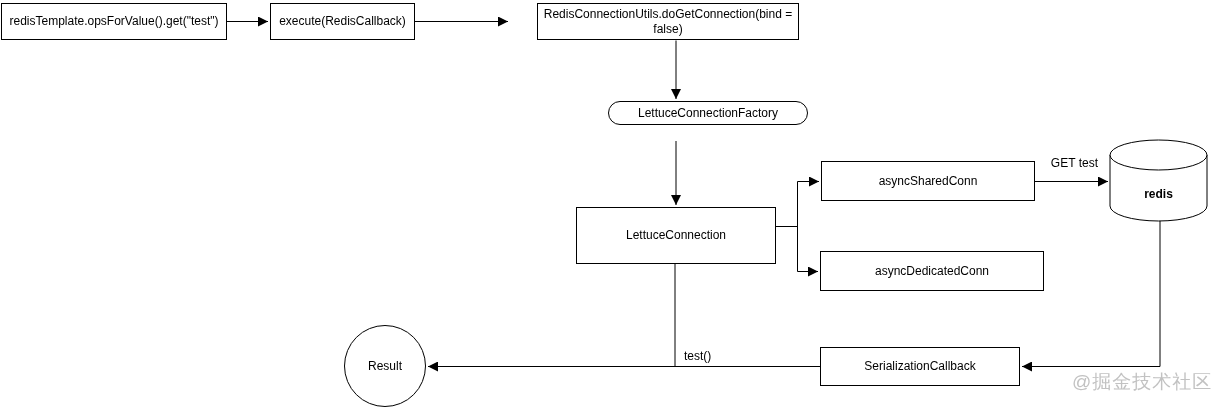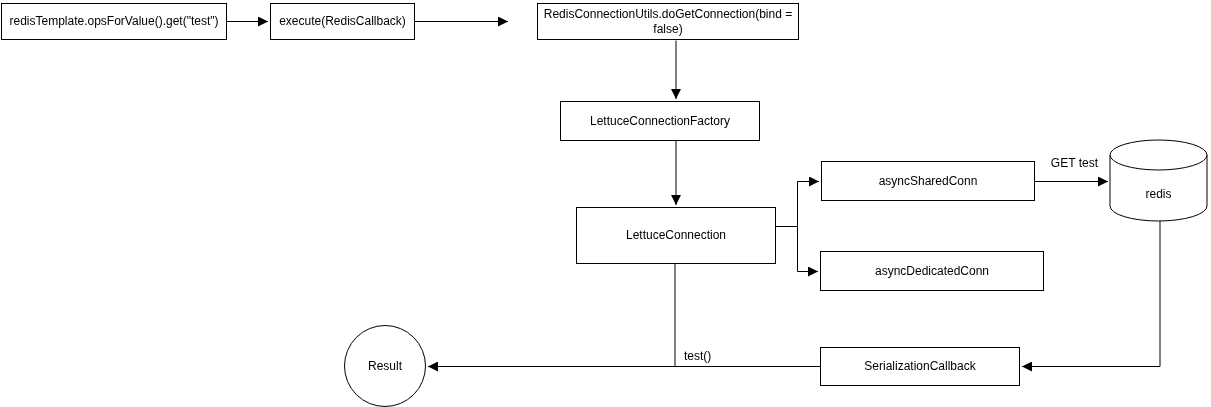--- a/index.html
+++ b/index.html
@@ -67,27 +67,27 @@
     font-size: 19px;
     color: #c2c2c2;
     letter-spacing: 1px;
     white-space: nowrap;
   }
 
   
   #n-redis-template   { left: 1px;    top: 3px;   width: 226px; height: 37px; }
   #n-execute          { left: 270px;  top: 3px;   width: 145px; height: 37px; }
   #n-do-get-conn      { left: 537px;  top: 3px;   width: 262px; height: 37px; }
-  #n-lcf              { left: 560px;  top: 101px; width: 200px; height: 40px; }
+  #n-lcf              { left: 608px;  top: 101px; width: 200px; height: 24px; border-radius: 13px; }
   #n-lc               { left: 576px;  top: 207px; width: 200px; height: 57px; }
   #n-async-shared     { left: 821px;  top: 161px; width: 214px; height: 40px; }
   #n-async-dedicated  { left: 820px;  top: 251px; width: 224px; height: 40px; }
   #n-serialization    { left: 820px;  top: 347px; width: 200px; height: 39px; text-align: center; }
   #n-result           { left: 344px;  top: 325px; width: 82px;  height: 82px; }
-  #n-redis-label      { left: 1110px; top: 186px; width: 97px;  height: 16px; }
+  #n-redis-label      { left: 1110px; top: 186px; width: 97px;  height: 16px; font-weight: bold; }
   #lbl-get-test       { left: 1040px; top: 156px; width: 58px; }
   #lbl-close          { left: 684px;  top: 349px; }
 </style>
 </head>
 <body>
 
 <div class="canvas">
 
   <svg class="edges" width="1211" height="407" xmlns="http://www.w3.org/2000/svg">
     <defs>
@@ -132,14 +132,15 @@
   <div class="node" id="n-serialization">SerializationCallback</div>
 
   <div class="node circle" id="n-result">Result</div>
 
   <div class="node naked" id="n-redis-label">redis</div>
 
   <span class="edge-label centered" id="lbl-get-test">GET test</span>
 
   <span class="edge-label" id="lbl-close">test()</span>
 
+  <div class="watermark">@掘金技术社区</div>
 
 </div>
 
 </body></html>

